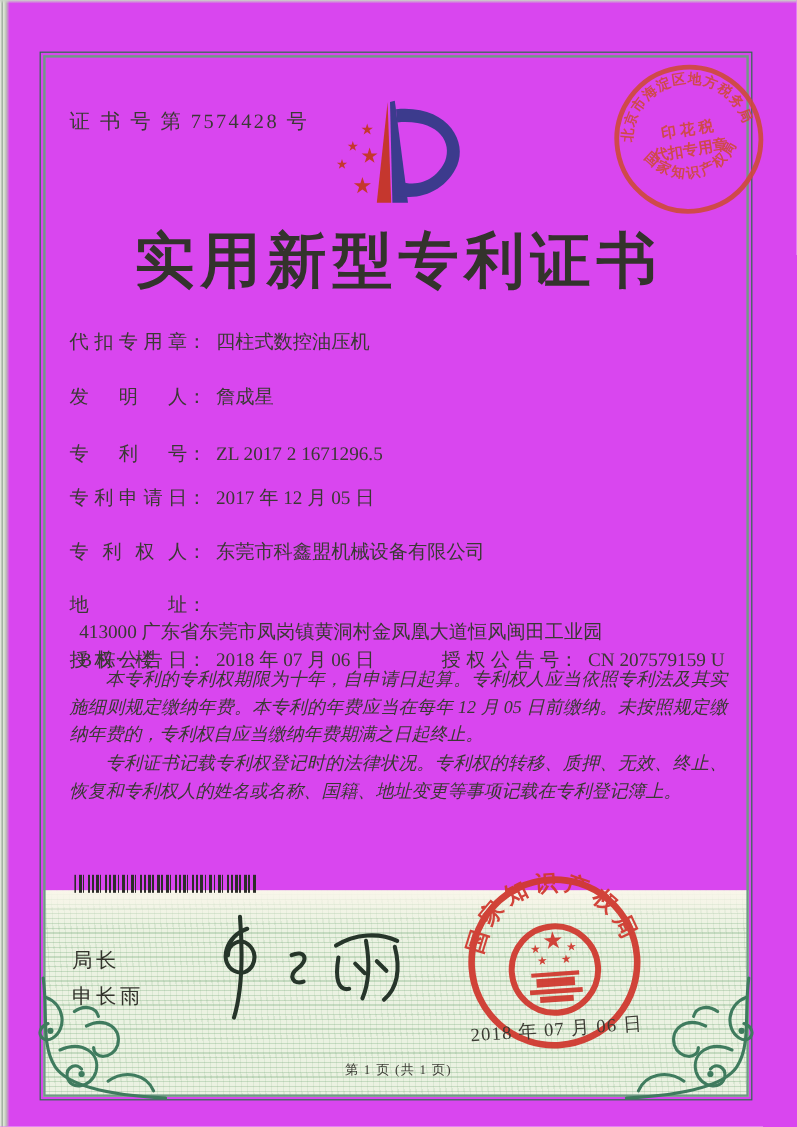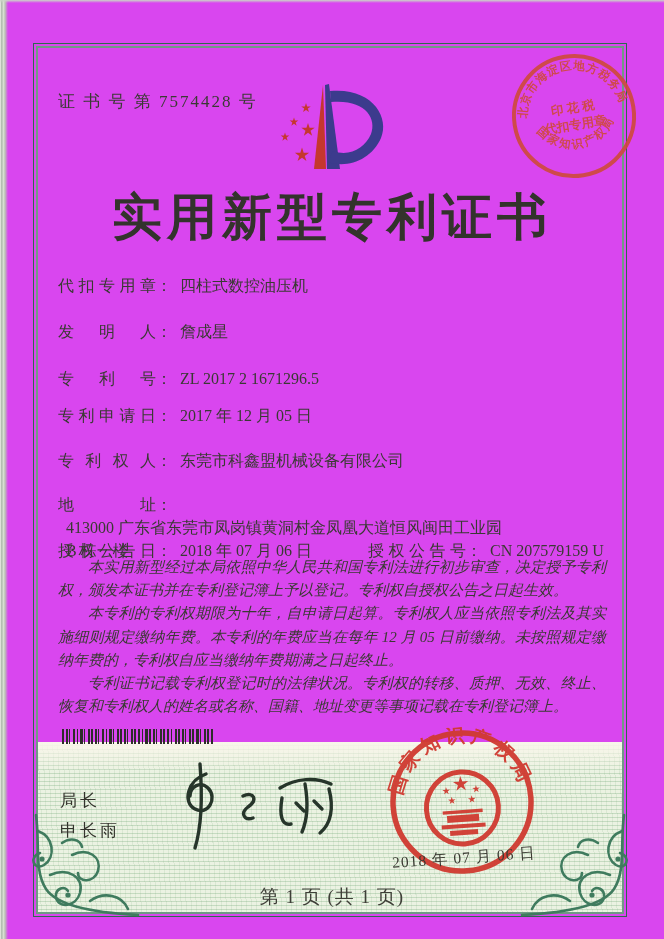--- a/index.html
+++ b/index.html
@@ -47,21 +47,21 @@
     background:repeating-linear-gradient(90deg,#2d2d2a 0 1.5px,rgba(0,0,0,0) 1.5px 3.5px,
       #2d2d2a 3.5px 6px,rgba(0,0,0,0) 6px 7px,#2d2d2a 7px 8px,rgba(0,0,0,0) 8px 11px,
       #2d2d2a 11px 13px,rgba(0,0,0,0) 13px 14.5px);}
   .signer{position:absolute;left:60px;z-index:3;font-size:17px;letter-spacing:3px;color:#33332c;font-family:Liberation Mono, monospace;}
   .signer.t1{top:789px;}
   .signer.t2{top:819px;}
   .signature{position:absolute;left:148px;top:756px;z-index:3;}
   .big-seal{position:absolute;left:387px;top:727px;z-index:4;transform:rotate(-4deg);opacity:0.95;}
   .seal-date{position:absolute;left:392px;top:846px;width:195px;z-index:5;font-size:15.5px;
     letter-spacing:1px;color:#3b3b33;transform:rotate(-4deg);white-space:nowrap;}
-  .footer{position:absolute;left:0;top:884px;width:100%;text-align:center;font-size:19px;
+  .footer{position:absolute;left:0;top:884px;width:100%;text-align:center;font-size:11px;
     letter-spacing:1px;color:#3f3f38;z-index:4;}
 </style>
 </head>
 <body>
 
 <div class="page">
   <div class="edge-left"></div>
   <div class="edge-top"></div>
   <div class="green-panel"></div>
   <div class="frame"></div>
@@ -121,21 +121,20 @@
     </div>
     <div class="frow" style="top:271px">
       <span class="lab">授权公告日</span><span class="col">：</span><span class="val">2018 年 07 月 06 日</span>
       <span class="rcell">
         <span class="lab">授权公告号</span><span class="col">：</span><span class="val">CN 207579159 U</span>
       </span>
     </div>
   </div>
 
   <div class="paras">
-    <p>本实用新型经过本局依照中华人民共和国专利法进行初步审查，决定授予专利权，颁发本证书并在专利登记簿上予以登记。专利权自授权公告之日起生效。</p>
     <p>本专利的专利权期限为十年，自申请日起算。专利权人应当依照专利法及其实施细则规定缴纳年费。本专利的年费应当在每年 12 月 05 日前缴纳。未按照规定缴纳年费的，专利权自应当缴纳年费期满之日起终止。</p>
     <p>专利证书记载专利权登记时的法律状况。专利权的转移、质押、无效、终止、恢复和专利权人的姓名或名称、国籍、地址变更等事项记载在专利登记簿上。</p>
   </div>
 
   <div class="barcode"></div>
 
   <div class="signer t1">局长</div>
   <div class="signer t2">申长雨</div>
 
   <svg class="signature" width="190" height="98" viewBox="0 0 190 98">

